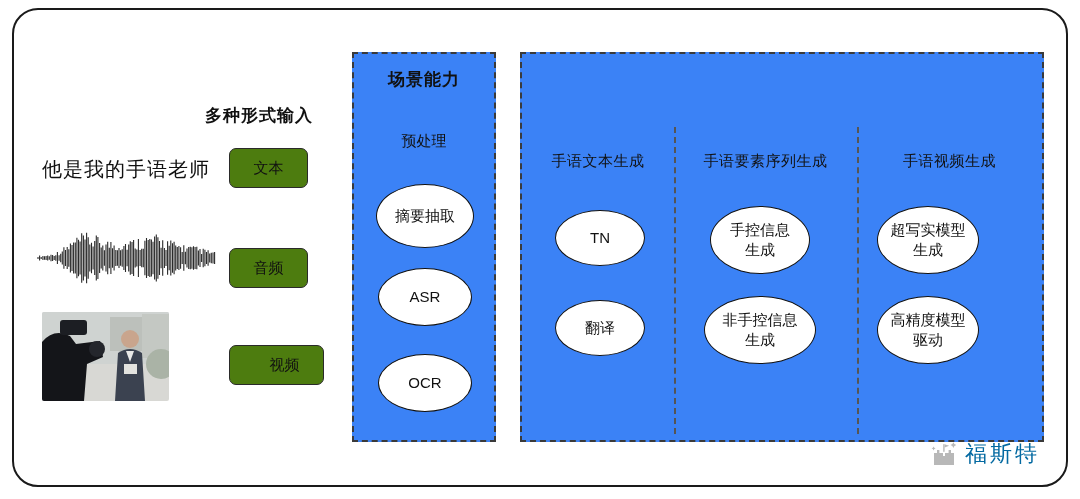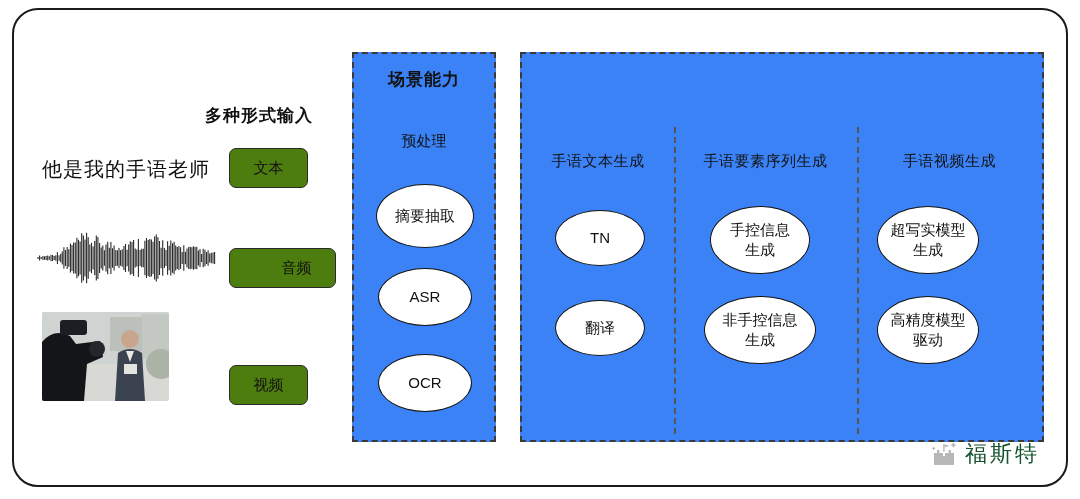--- a/index.html
+++ b/index.html
@@ -17,22 +17,22 @@
     position:absolute;left:205px;top:104px;font-size:17px;font-weight:700;letter-spacing:1px;
   }
   .text-example{
     position:absolute;left:42px;top:156px;font-size:20px;letter-spacing:1px;
   }
   .io-box{
     position:absolute;width:77px;height:38px;border:1.5px solid #2a2a2a;border-radius:7px;
     display:flex;align-items:center;justify-content:center;font-size:15px;background:#4d7c0f;
   }
   .box-text{left:229px;top:148px;}
-  .box-audio{left:229px;top:248px;padding-left:28px;}
-  .box-video{left:229px;top:365px;}
+  .box-audio{left:229px;top:248px;}
+  .box-video{left:229px;top:345px;padding-left:16px;}
   .waveform{position:absolute;left:36px;top:232px;width:182px;height:52px;}
   .photo{position:absolute;left:42px;top:312px;width:127px;height:89px;border-radius:2px;}
 
   
   .dashed-box{
     position:absolute;top:52px;border:2px dashed #3a3a3a;background:#3b82f6;
   }
   .scene-box{left:352px;width:140px;height:386px;}
   .core-box{left:520px;width:520px;height:386px;}
   .box-title{
@@ -63,21 +63,21 @@
   .n-tn{left:33px;top:156px;width:88px;height:54px;}
   .n-trans{left:33px;top:246px;width:88px;height:54px;}
   .n-hand{left:188px;top:152px;width:98px;height:66px;}
   .n-nonhand{left:182px;top:242px;width:110px;height:66px;}
   .n-hyper{left:355px;top:152px;width:100px;height:66px;}
   .n-drive{left:355px;top:242px;width:100px;height:66px;}
 
   
   .watermark{
     position:absolute;right:40px;bottom:30px;display:flex;align-items:center;gap:7px;
-    color:#14532d;
+    color:#0369a1;
   }
   .watermark-text{font-size:22px;letter-spacing:3px;font-weight:400;}
 </style>
 </head>
 <body>
 
 <div class="canvas">
   <div class="outer-border"></div>
 
   <div class="input-title">多种形式输入</div>

